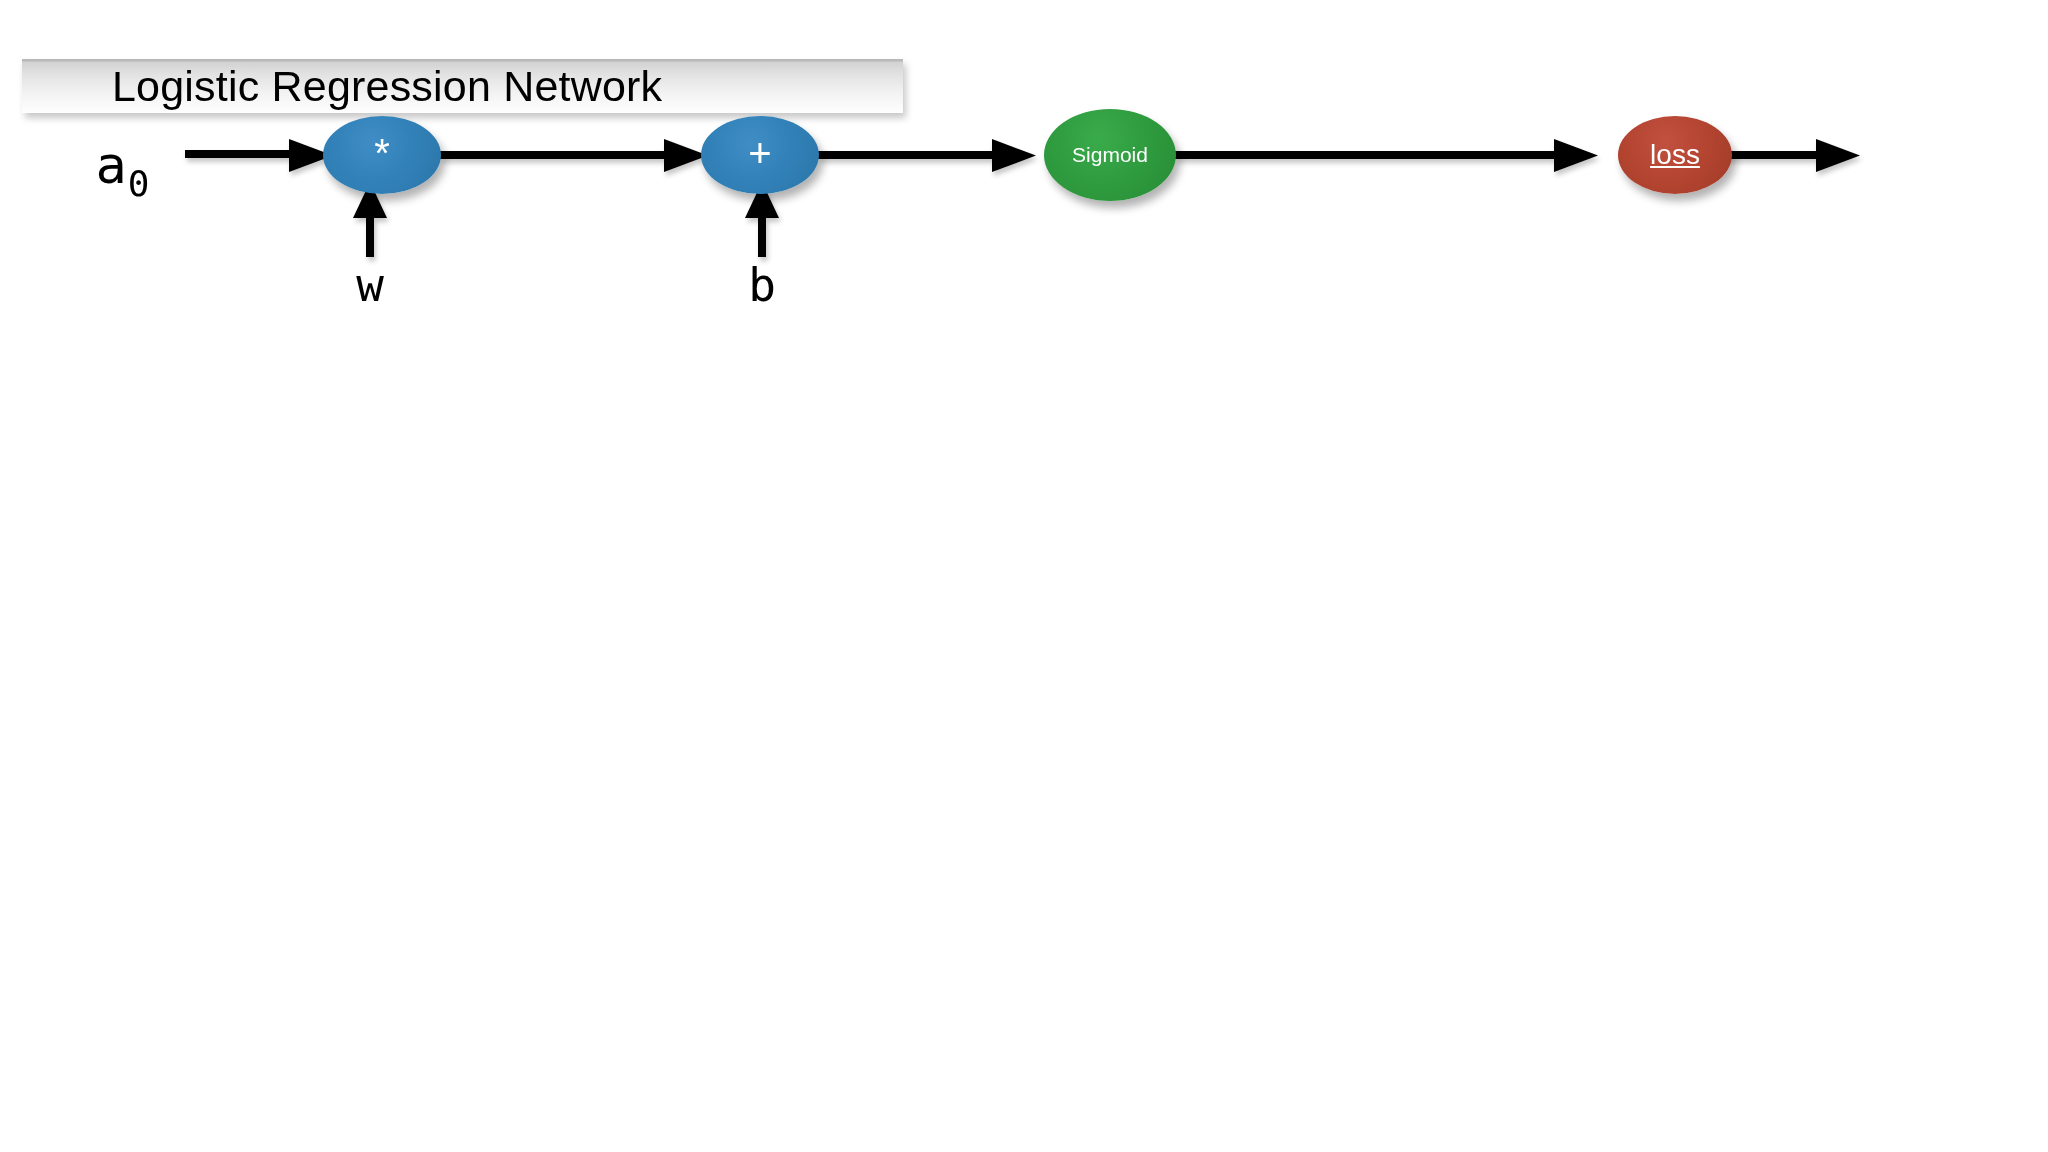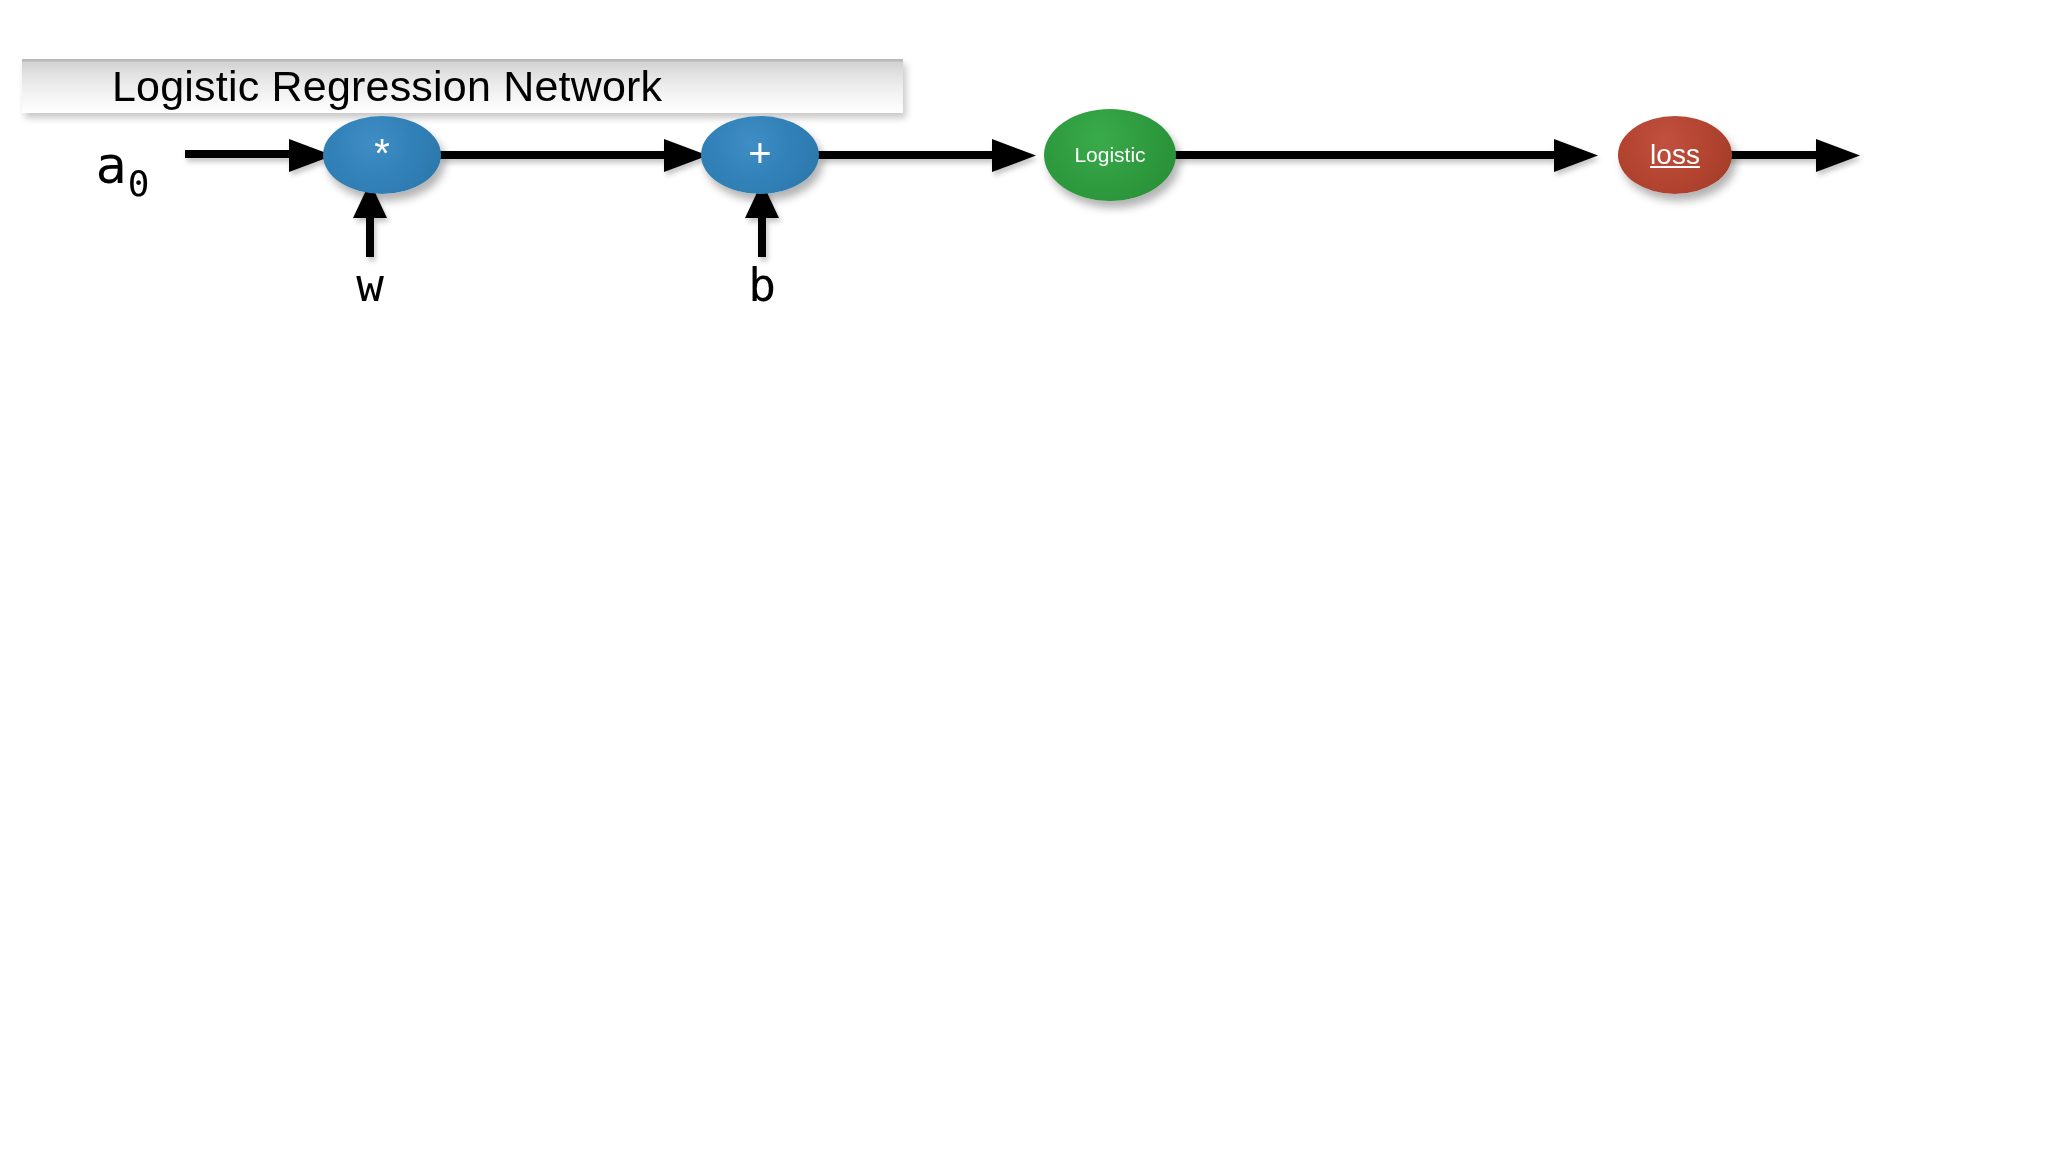--- a/index.html
+++ b/index.html
@@ -161,21 +161,21 @@
 
 <div class="node node-op" style="left:382px; top:155px; background:radial-gradient(circle at 42% 34%, #3f8dc4 0%, #3181b8 48%, #2b74a6 100%);">
   <span class="glyph">*</span>
 </div>
 
 <div class="node node-op" style="left:760px; top:155px; background:radial-gradient(circle at 42% 34%, #3f8dc4 0%, #3181b8 48%, #2b74a6 100%);">
   <span class="glyph">+</span>
 </div>
 
 <div class="node node-fn" style="left:1110px; top:155px; background:radial-gradient(circle at 42% 32%, #3aab4b 0%, #2e9b3e 50%, #288a36 100%);">
-  <span>Logistic</span>
+  <span>Sigmoid</span>
 </div>
 
 <div class="node node-loss" style="left:1675px; top:155px; background:radial-gradient(circle at 42% 32%, #c25140 0%, #b34430 50%, #9e3b28 100%);text-decoration:underline;">
   <span>loss</span>
 </div>
 
 <div class="var-label" id="label-a0" style="left:122px; top:165px;">
   <span>a</span><span class="sub">0</span>
 </div>
 

